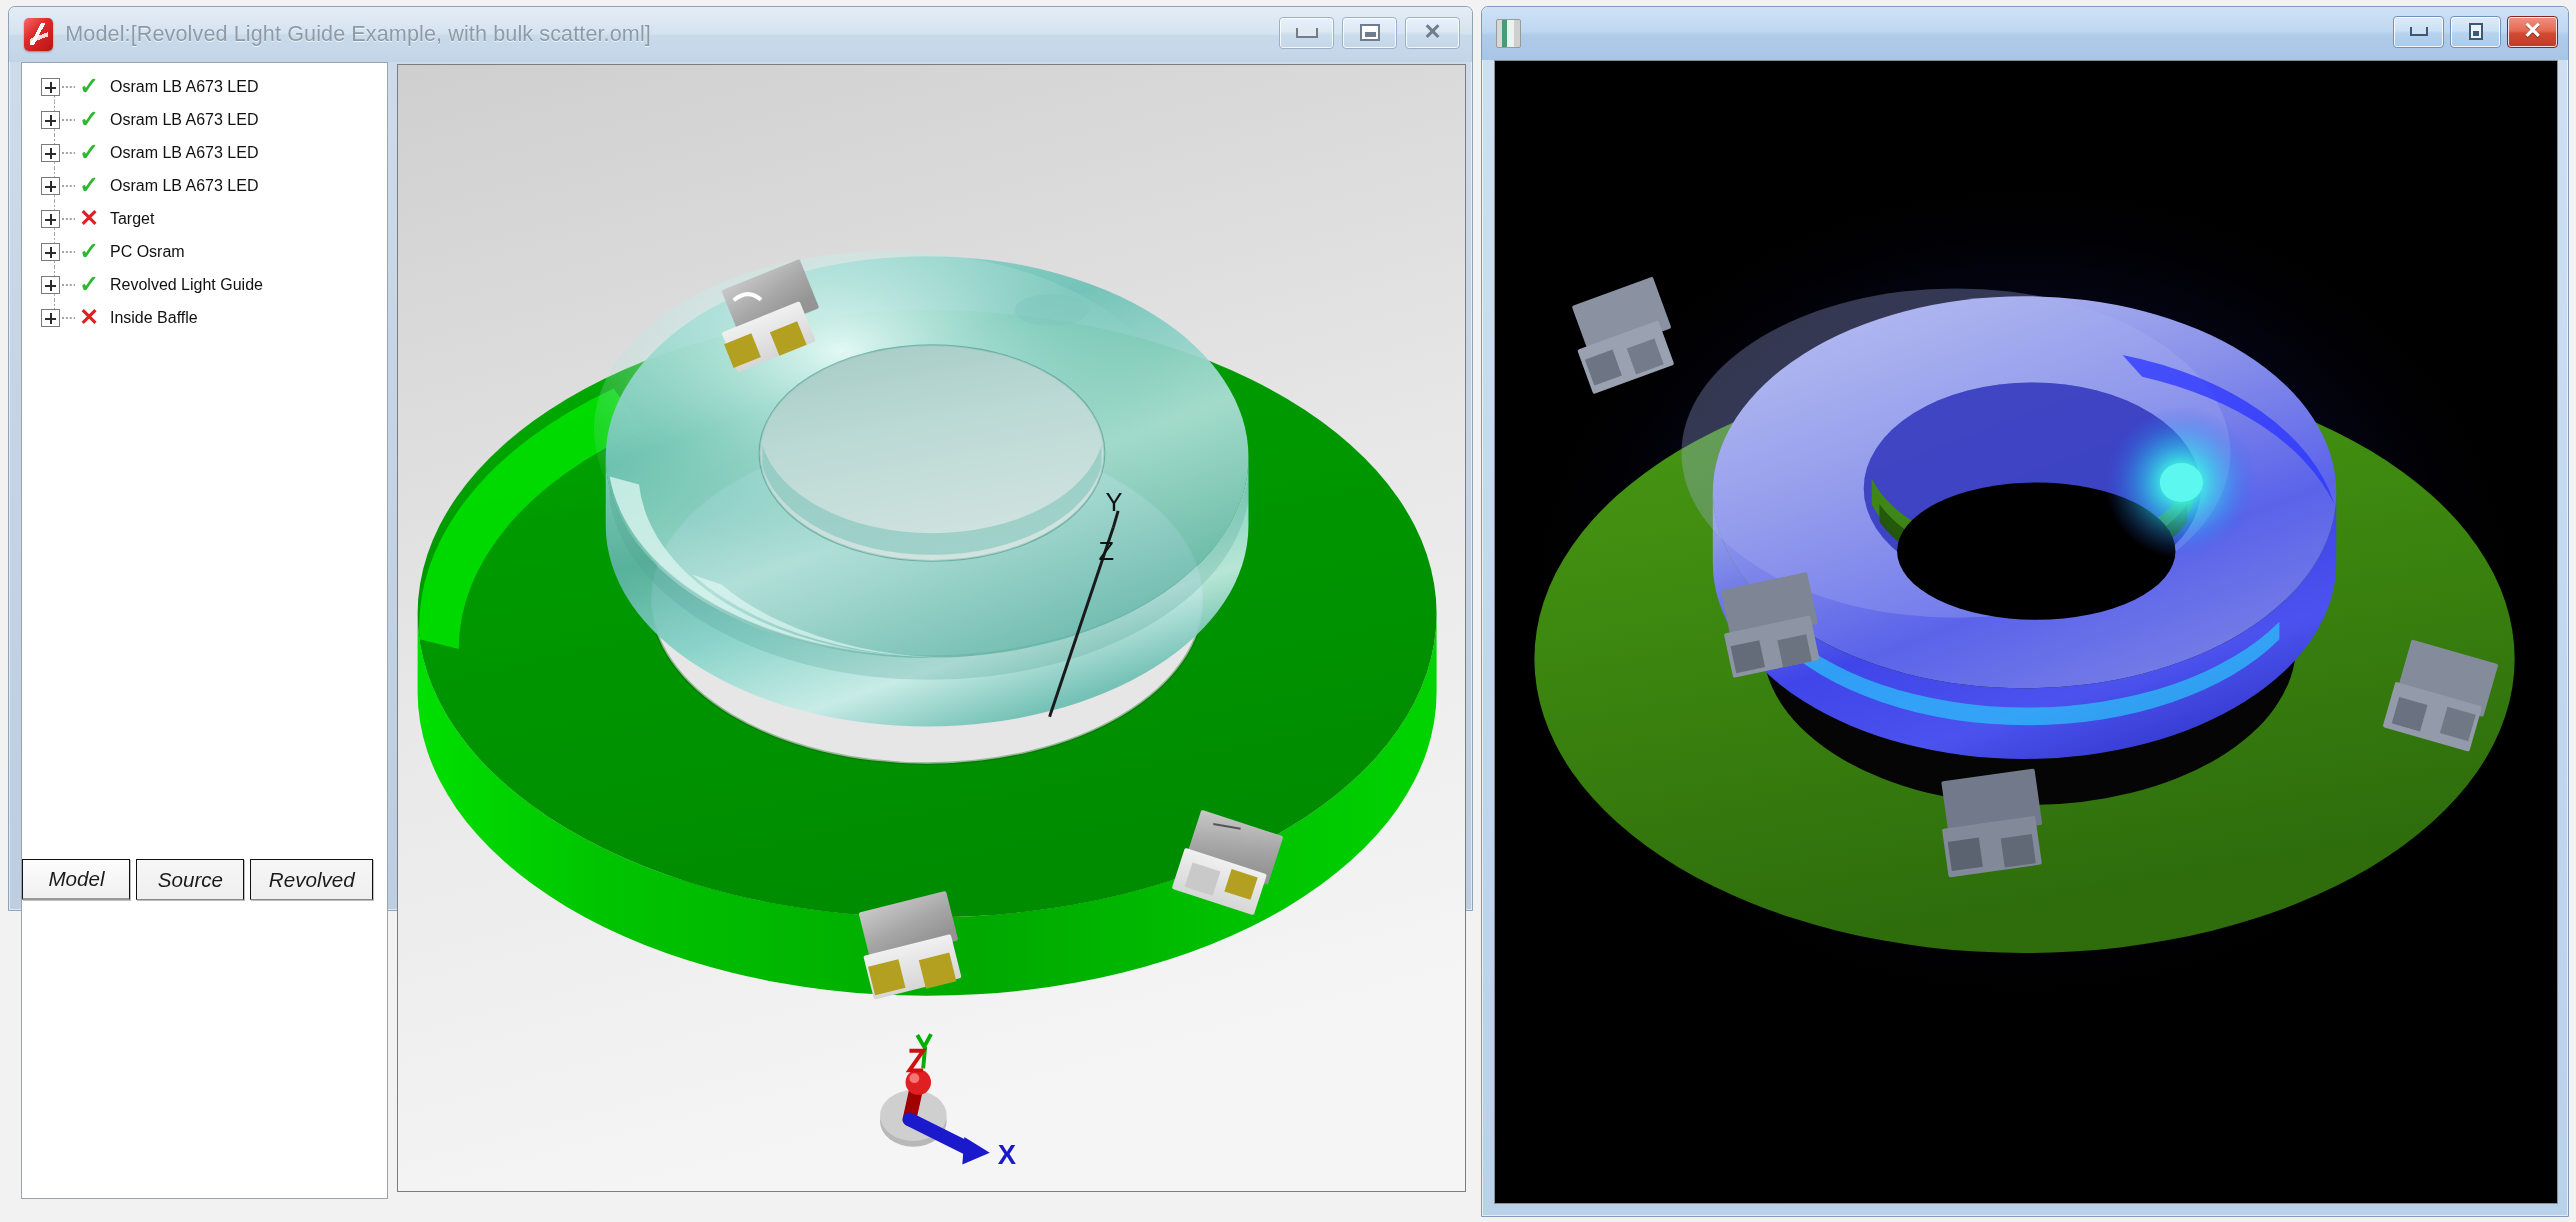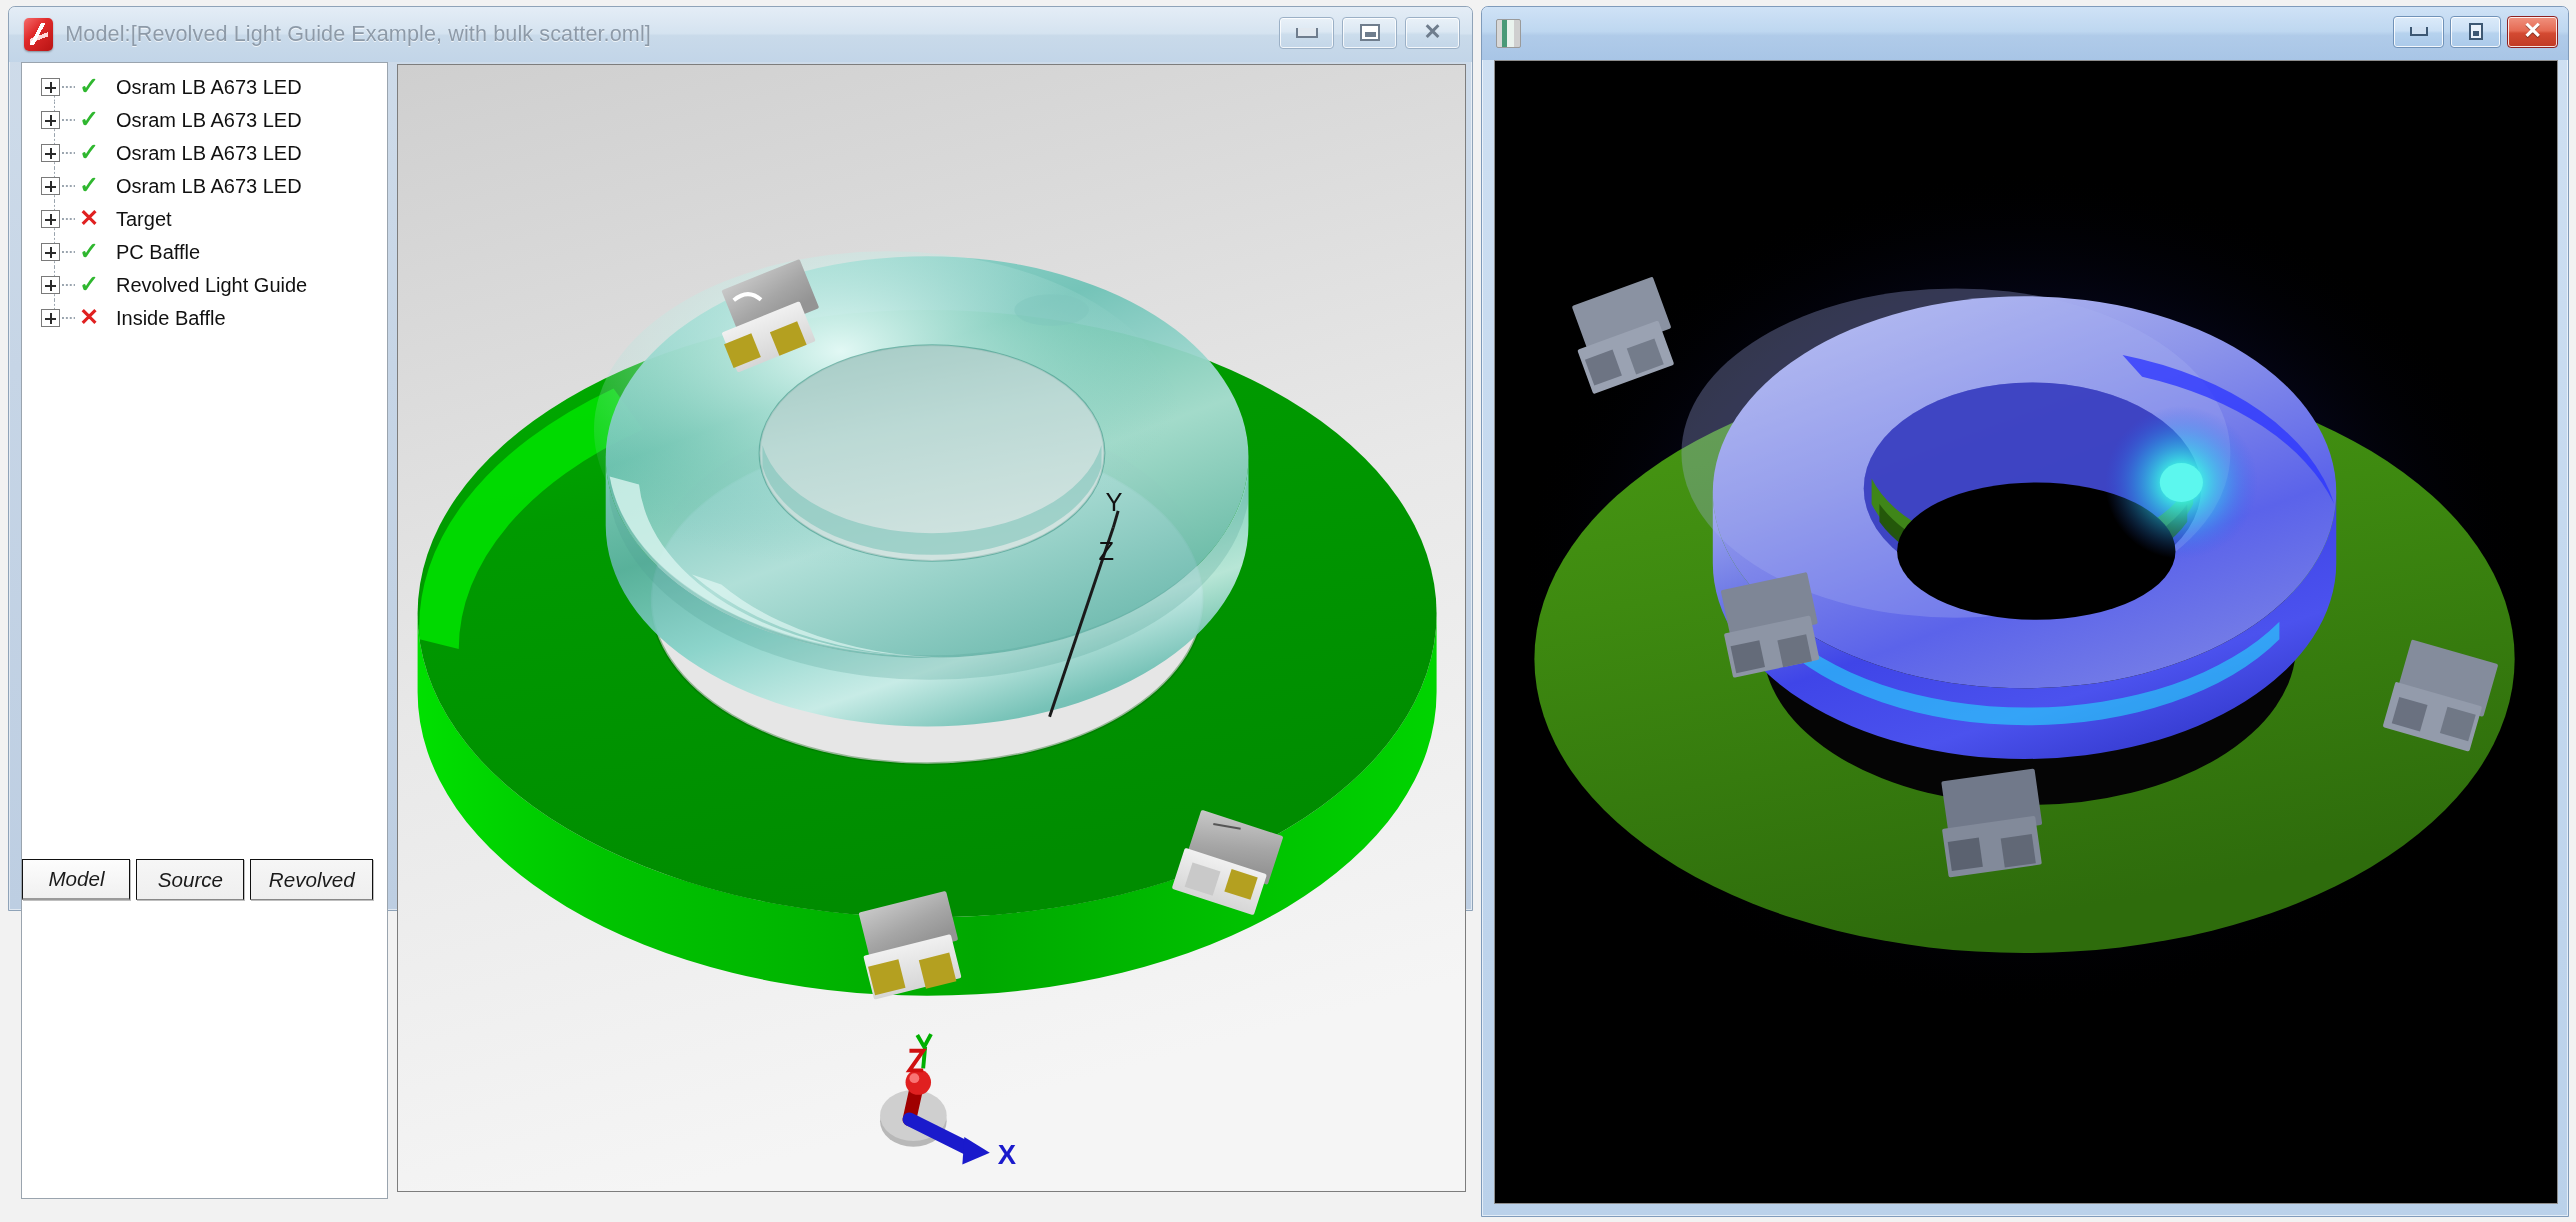--- a/index.html
+++ b/index.html
@@ -79,21 +79,21 @@
     position:relative; flex: 0 0 auto; z-index:2;
   }
   .expander::before { content:""; position:absolute; left:2.9px; top:7.8px; width:10.8px; height:2px; background:#2b2b2b; }
   .expander::after  { content:""; position:absolute; left:7.8px; top:2.9px; width:2px; height:10.8px; background:#2b2b2b; }
   .dots { width: 13.7px; height:2px; margin: 0 1px 0 2px;
           background-image: linear-gradient(to right, #9aa4ae 50%, transparent 50%);
           background-size: 3.9px 1px; }
   .status-ic { width: 25.5px; text-align:center; font-size: 23.5px; line-height: 23.5px; font-weight:700; flex:0 0 auto; }
   .status-ic.ok { color:#2fb72f; }
   .status-ic.no { color:#e02020; }
-  .tree-label { font-size: 20px; color:#111; margin-left: 14px; white-space:nowrap; }
+  .tree-label { font-size: 16px; color:#111; margin-left: 8px; white-space:nowrap; }
 
   
   .tabs {
     position:absolute; left: 13.7px; bottom: 9.8px; display:flex; align-items:flex-end; z-index: 5; font-style: italic;
   }
   .tab {
     height: 41px; min-width: 108px; padding: 0 17.6px;
     border: 1px solid #111; border-bottom-color:#888;
     background: linear-gradient(to bottom,#f6f6f6 0%, #efefef 100%);
     display:flex; align-items:center; justify-content:center;
@@ -219,21 +219,21 @@
           <div class="dots"></div>
           <div class="status-ic no">✕</div>
           <div class="tree-label">Target</div>
         </div>
 
         <div class="tree-row">
           <div class="dotline"></div>
           <div class="expander"></div>
           <div class="dots"></div>
           <div class="status-ic ok">✓</div>
-          <div class="tree-label">PC Baffle</div>
+          <div class="tree-label">PC Osram</div>
         </div>
 
         <div class="tree-row">
           <div class="dotline"></div>
           <div class="expander"></div>
           <div class="dots"></div>
           <div class="status-ic ok">✓</div>
           <div class="tree-label">Revolved Light Guide</div>
         </div>
 

